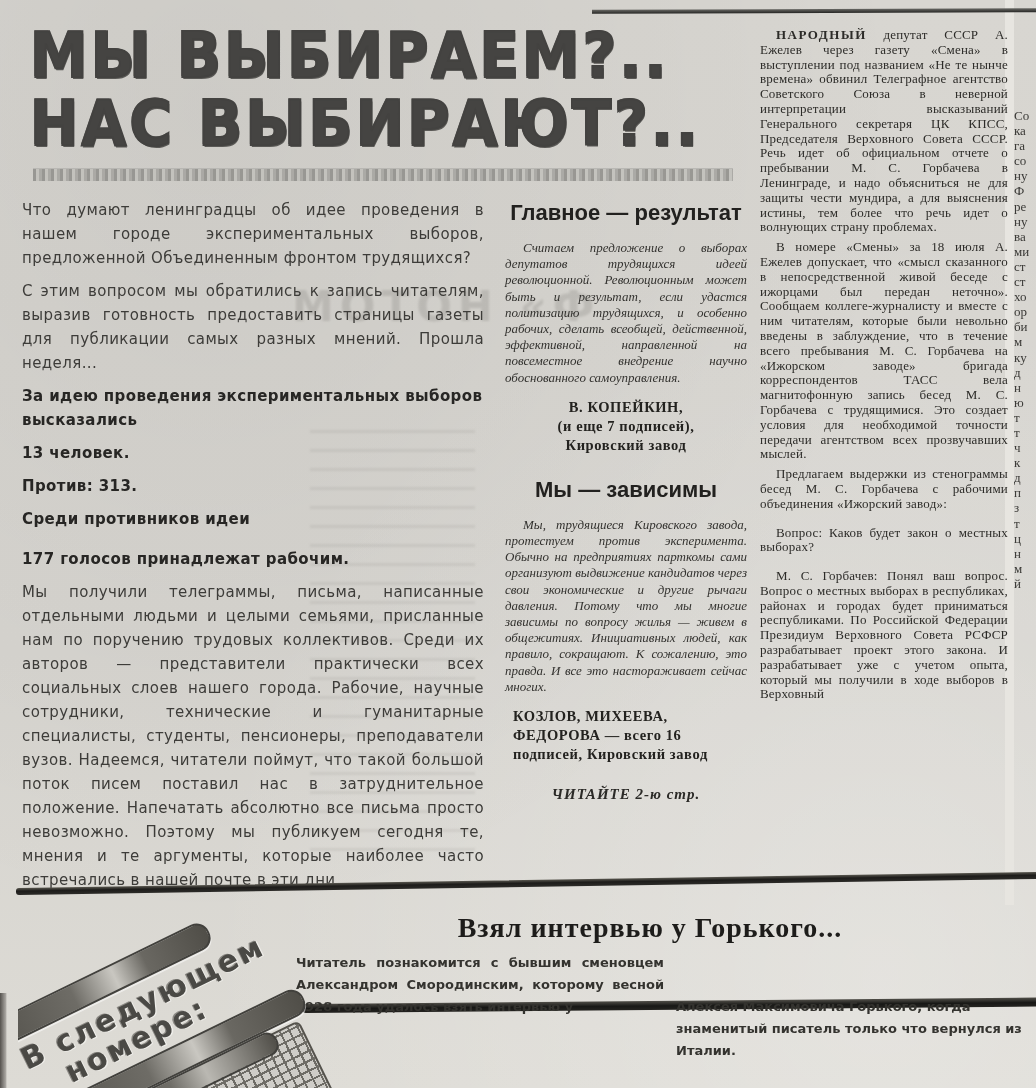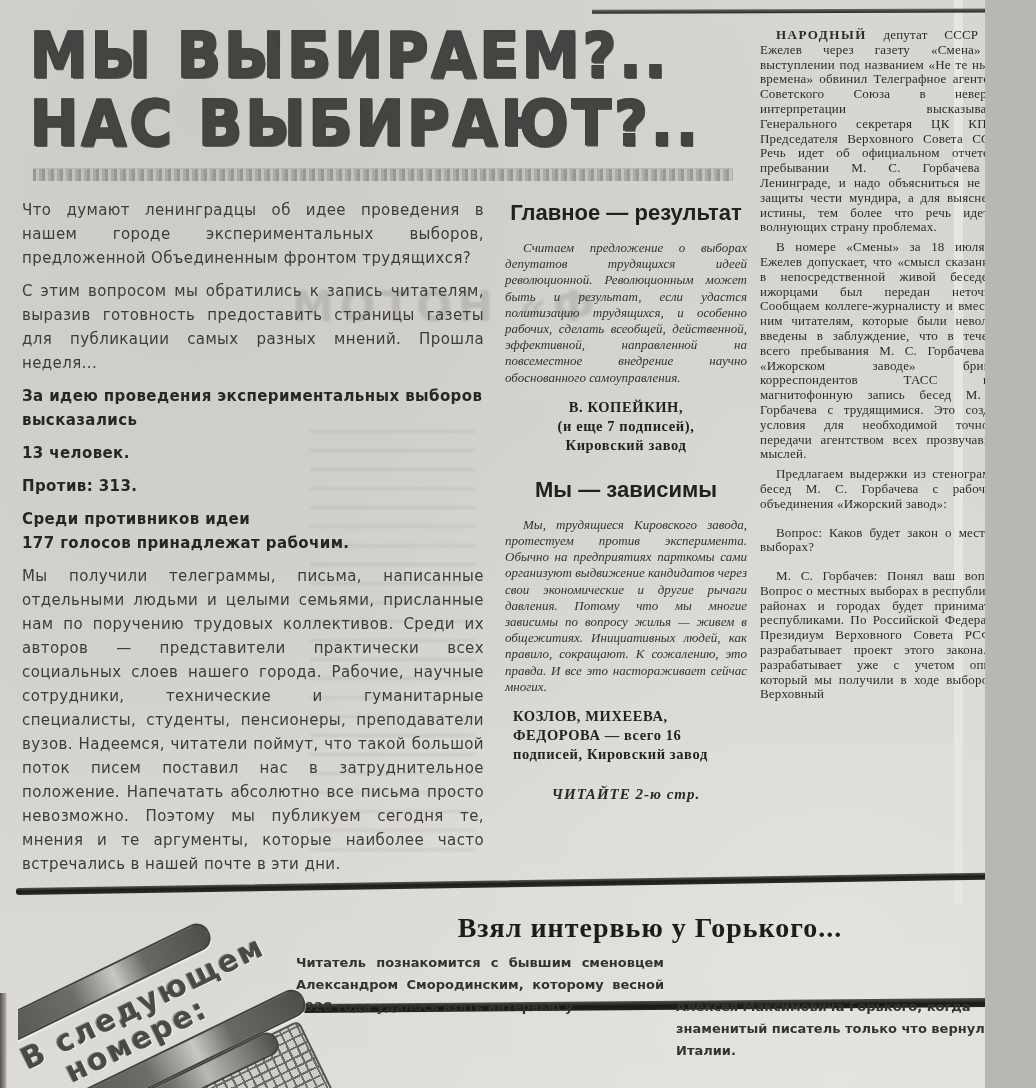--- a/index.html
+++ b/index.html
@@ -1,22 +1,22 @@
 <!DOCTYPE html>
 <html><head>
 <meta charset="utf-8">
 <style>
   html,body{margin:0;padding:0;background:#b9b7b2;}
   .page{
-    position:relative; width:956px; height:1088px; overflow:hidden;
+    position:relative; width:1036px; height:1088px; overflow:hidden;
     background:
       radial-gradient(ellipse at 20% 10%, rgba(0,0,0,0.05), transparent 60%),
       radial-gradient(ellipse at 85% 90%, rgba(255,255,255,0.25), transparent 55%),
       linear-gradient(180deg,#d8d6d1 0%, #d6d4cf 60%, #dddbd5 100%);
-    font-family:"Liberation Serif", serif; color:#2e2d2b;padding-left:29px;
+    font-family:"Liberation Serif", serif; color:#2e2d2b;
   }
   .right-margin{position:absolute; right:22px; top:0; width:9px; height:905px; background:#e7e5e0;}
   .edge-shadow{position:absolute; left:0; bottom:0; width:7px; height:95px;
     background:linear-gradient(90deg,#55524e,#a8a5a0 80%,transparent);}
   
   .top-rule{position:absolute; left:592px; top:9px; width:444px; height:4px;
     background:linear-gradient(180deg,#6a6a66,#262624); transform:rotate(-0.2deg);}
   
   .headline{position:absolute; left:30px; top:22px; width:730px;
     font-family:"DejaVu Sans", sans-serif; font-weight:bold; color:#454442;
@@ -116,21 +116,21 @@
 
   <div class="ghost-title">МОТОН   «Ф</div>
   <div class="ghost-lines"></div>
 
   <div class="lead-col">
     <p>Что думают ленинградцы об идее проведения в нашем городе экспериментальных выборов, предложенной Объединенным фронтом трудящихся?</p>
     <p>С этим вопросом мы обратились к запись читателям, выразив готовность предоставить страницы газеты для публикации самых разных мнений. Прошла неделя...</p>
     <p class="bold">За идею проведения экспериментальных выборов высказались</p>
     <p class="bold">13 человек.</p>
     <p class="bold">Против: 313.</p>
-    <p class="bold" style="margin-bottom:0">Среди противников идеи</p>
+    <p class="bold" style="margin-bottom:16px">Среди противников идеи</p>
     <p class="bold">177 голосов принадлежат рабочим.</p>
     <p>Мы получили телеграммы, письма, написанные отдельными людьми и целыми семьями, присланные нам по поручению трудовых коллективов. Среди их авторов — представители практически всех социальных слоев нашего города. Рабочие, научные сотрудники, технические и гуманитарные специалисты, студенты, пенсионеры, преподаватели вузов. Надеемся, читатели поймут, что такой большой поток писем поставил нас в затруднительное положение. Напечатать абсолютно все письма просто невозможно. Поэтому мы публикуем сегодня те, мнения и те аргументы, которые наиболее часто встречались в нашей почте в эти дни.</p>
   </div>
 
   <div class="mid-col">
     <h2 class="art-title">Главное — результат</h2>
     <p class="art-body"><span class="indent"></span><span>Считаем предложение о выборах депутатов трудящихся идеей революционной. Революционным может быть и результат, если удастся политизацию трудящихся, и особенно рабочих, сделать всеобщей, действенной, эффективной, направленной на повсеместное внедрение научно обоснованного самоуправления.</span></p>
     <div class="sig">
       <div>В. КОПЕЙКИН,</div>
       <div>(и еще 7 подписей),</div>

